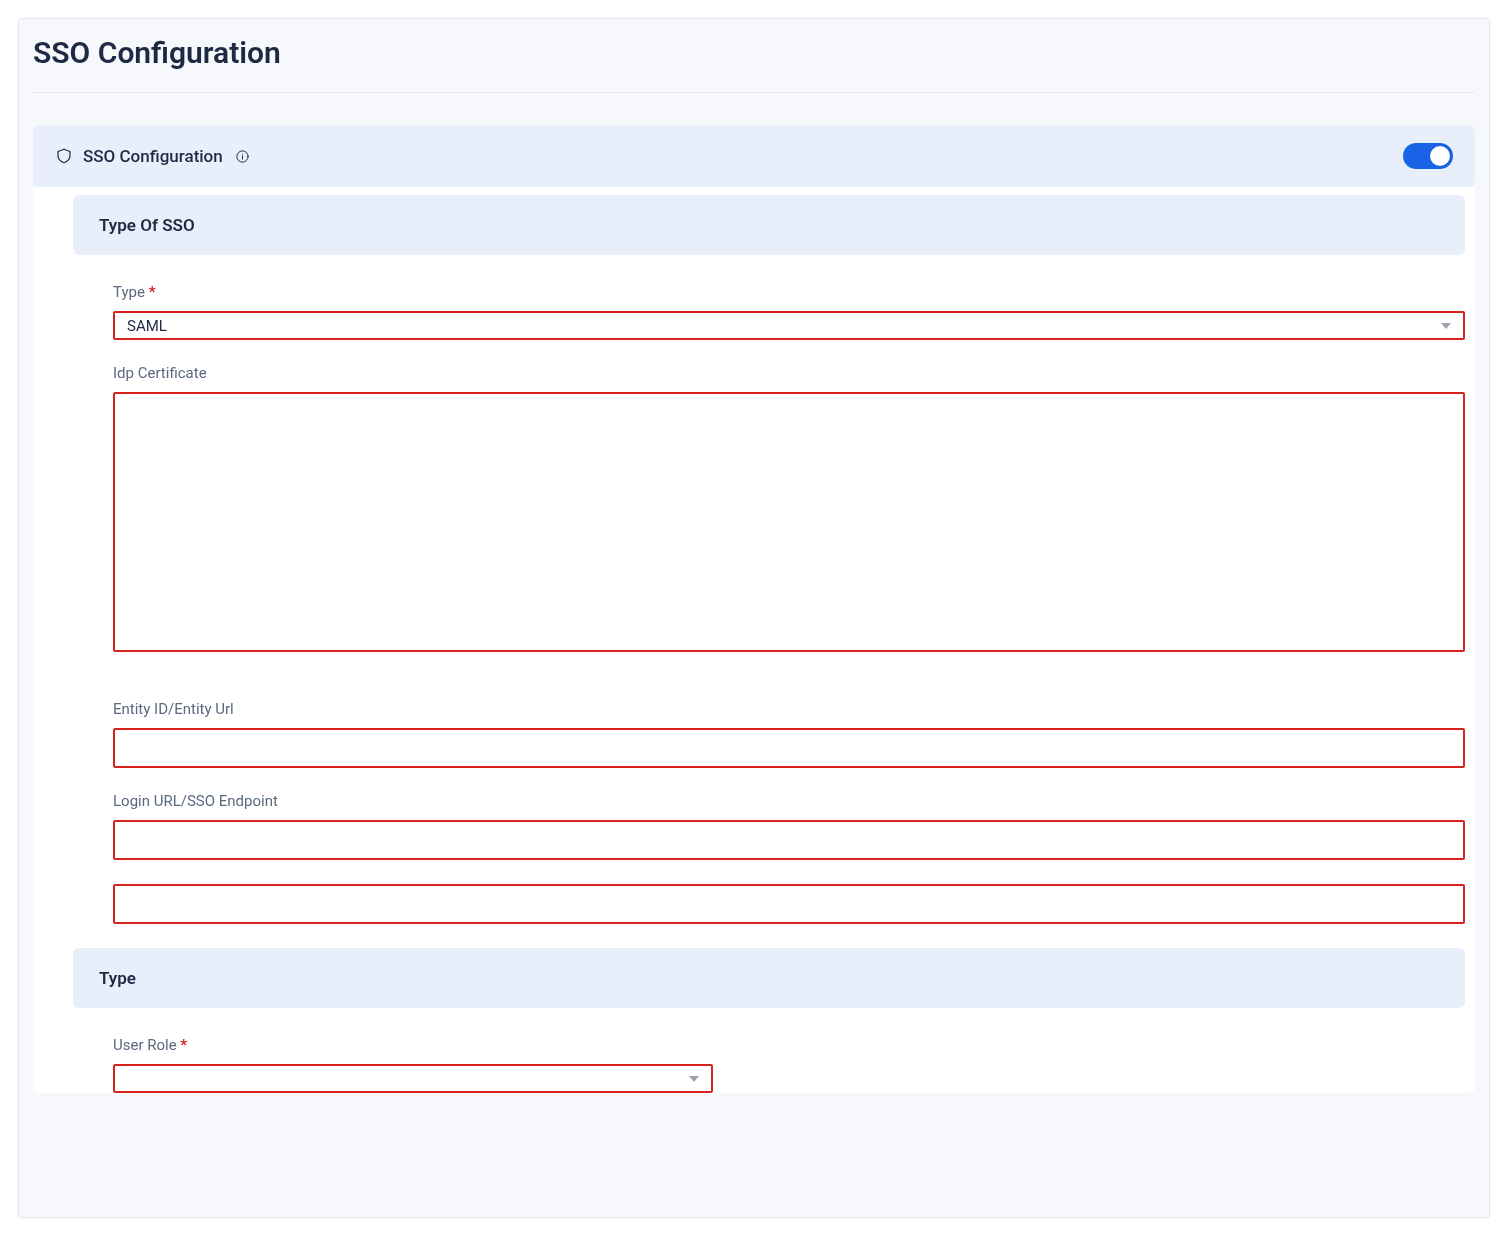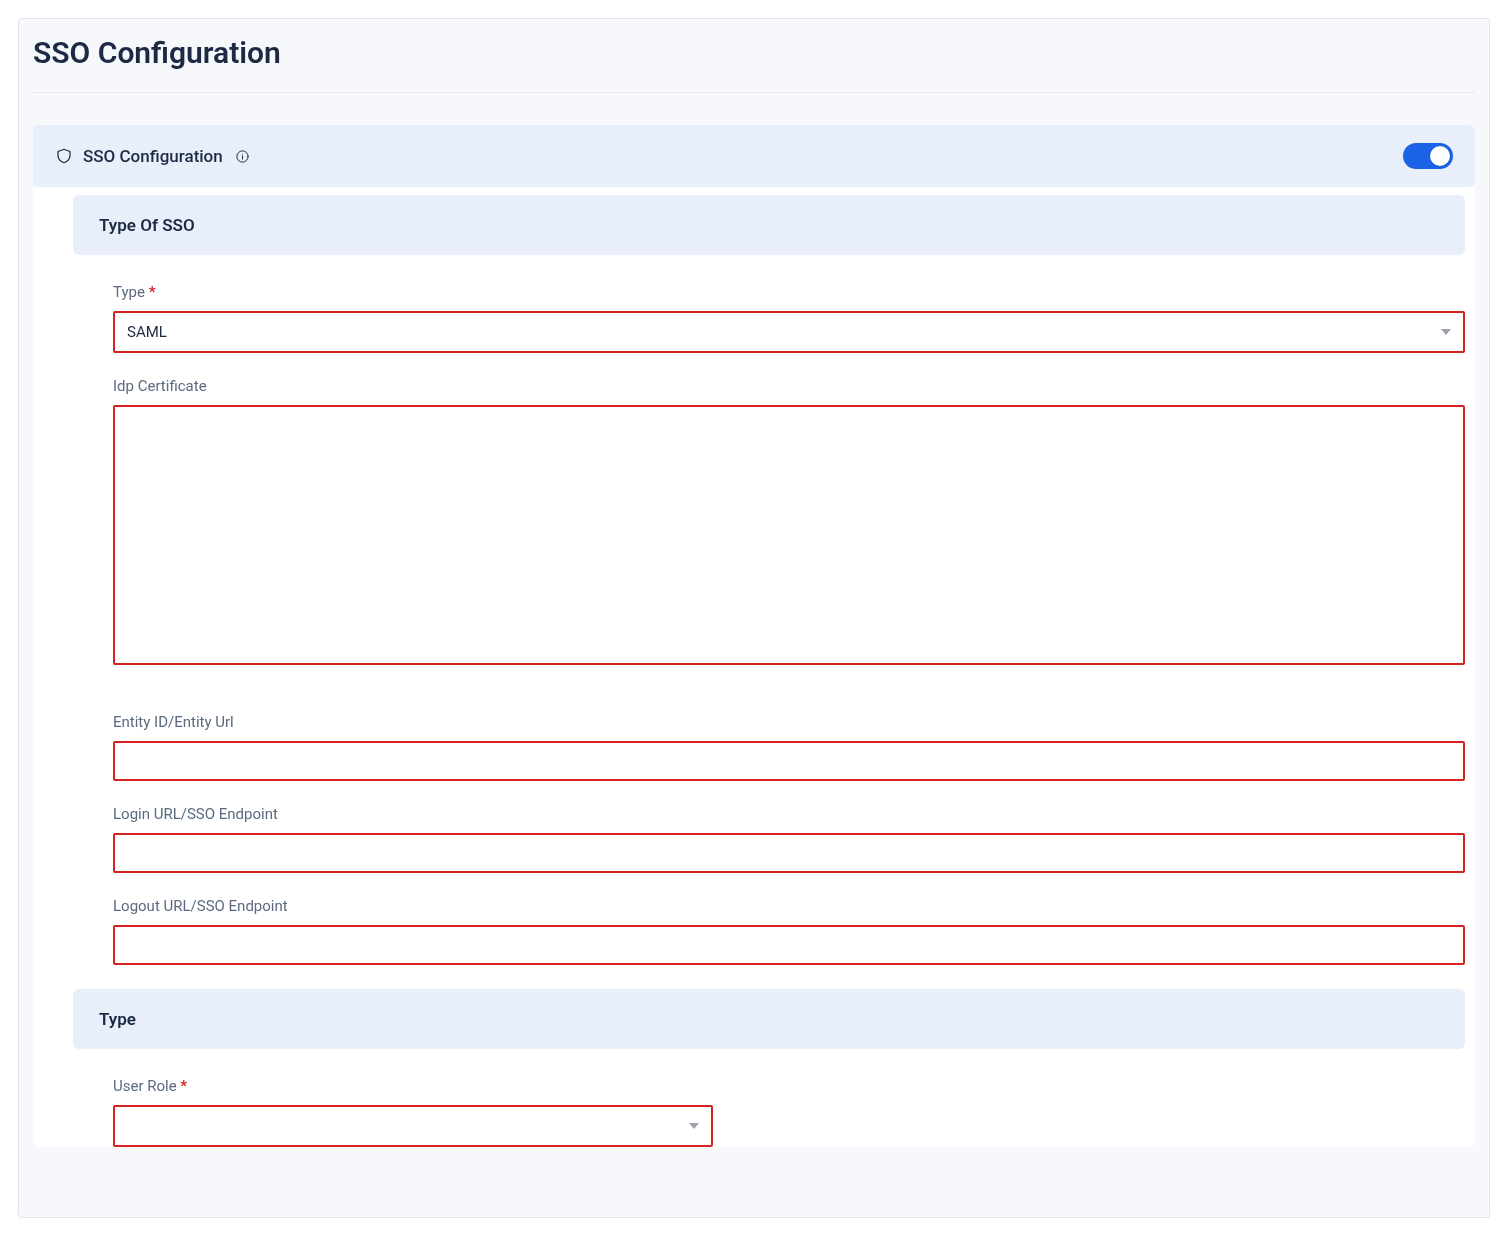--- a/index.html
+++ b/index.html
@@ -116,21 +116,21 @@
 
   .input-red{
     width:100%;
     border:2px solid var(--red-border);
     background:var(--white);
     border-radius:2px;
     font-size:15px;
     color:var(--text-dark);
   }
   .select.input-red{
-    height:42px;
+    height:29px;
     padding:0 12px;
     display:flex;align-items:center;justify-content:space-between;
     cursor:pointer;
     text-align:right;
   }
   .select .value{font-size:15px;color:var(--text-dark);}
   .chev{width:0;height:0;border-left:5px solid transparent;border-right:5px solid transparent;border-top:6px solid #9aa3ad;}
 
   textarea.input-red{
     height:260px;
@@ -210,21 +210,20 @@
           <label class="field-label">Entity ID/Entity Url</label>
           <input type="text" class="input-red" value="" style="">
         </div>
 
         <div class="field">
           <label class="field-label">Login URL/SSO Endpoint</label>
           <input type="text" class="input-red" value="" style="">
         </div>
 
         <div class="field">
-          <label class="field-label">Logout URL/SSO Endpoint</label>
           <input type="text" class="input-red" value="" style="">
         </div>
 
       </div>
 
       <div class="sub-bar">
         <div class="sub-title">Type</div>
       </div>
 
       <div class="form-block">

